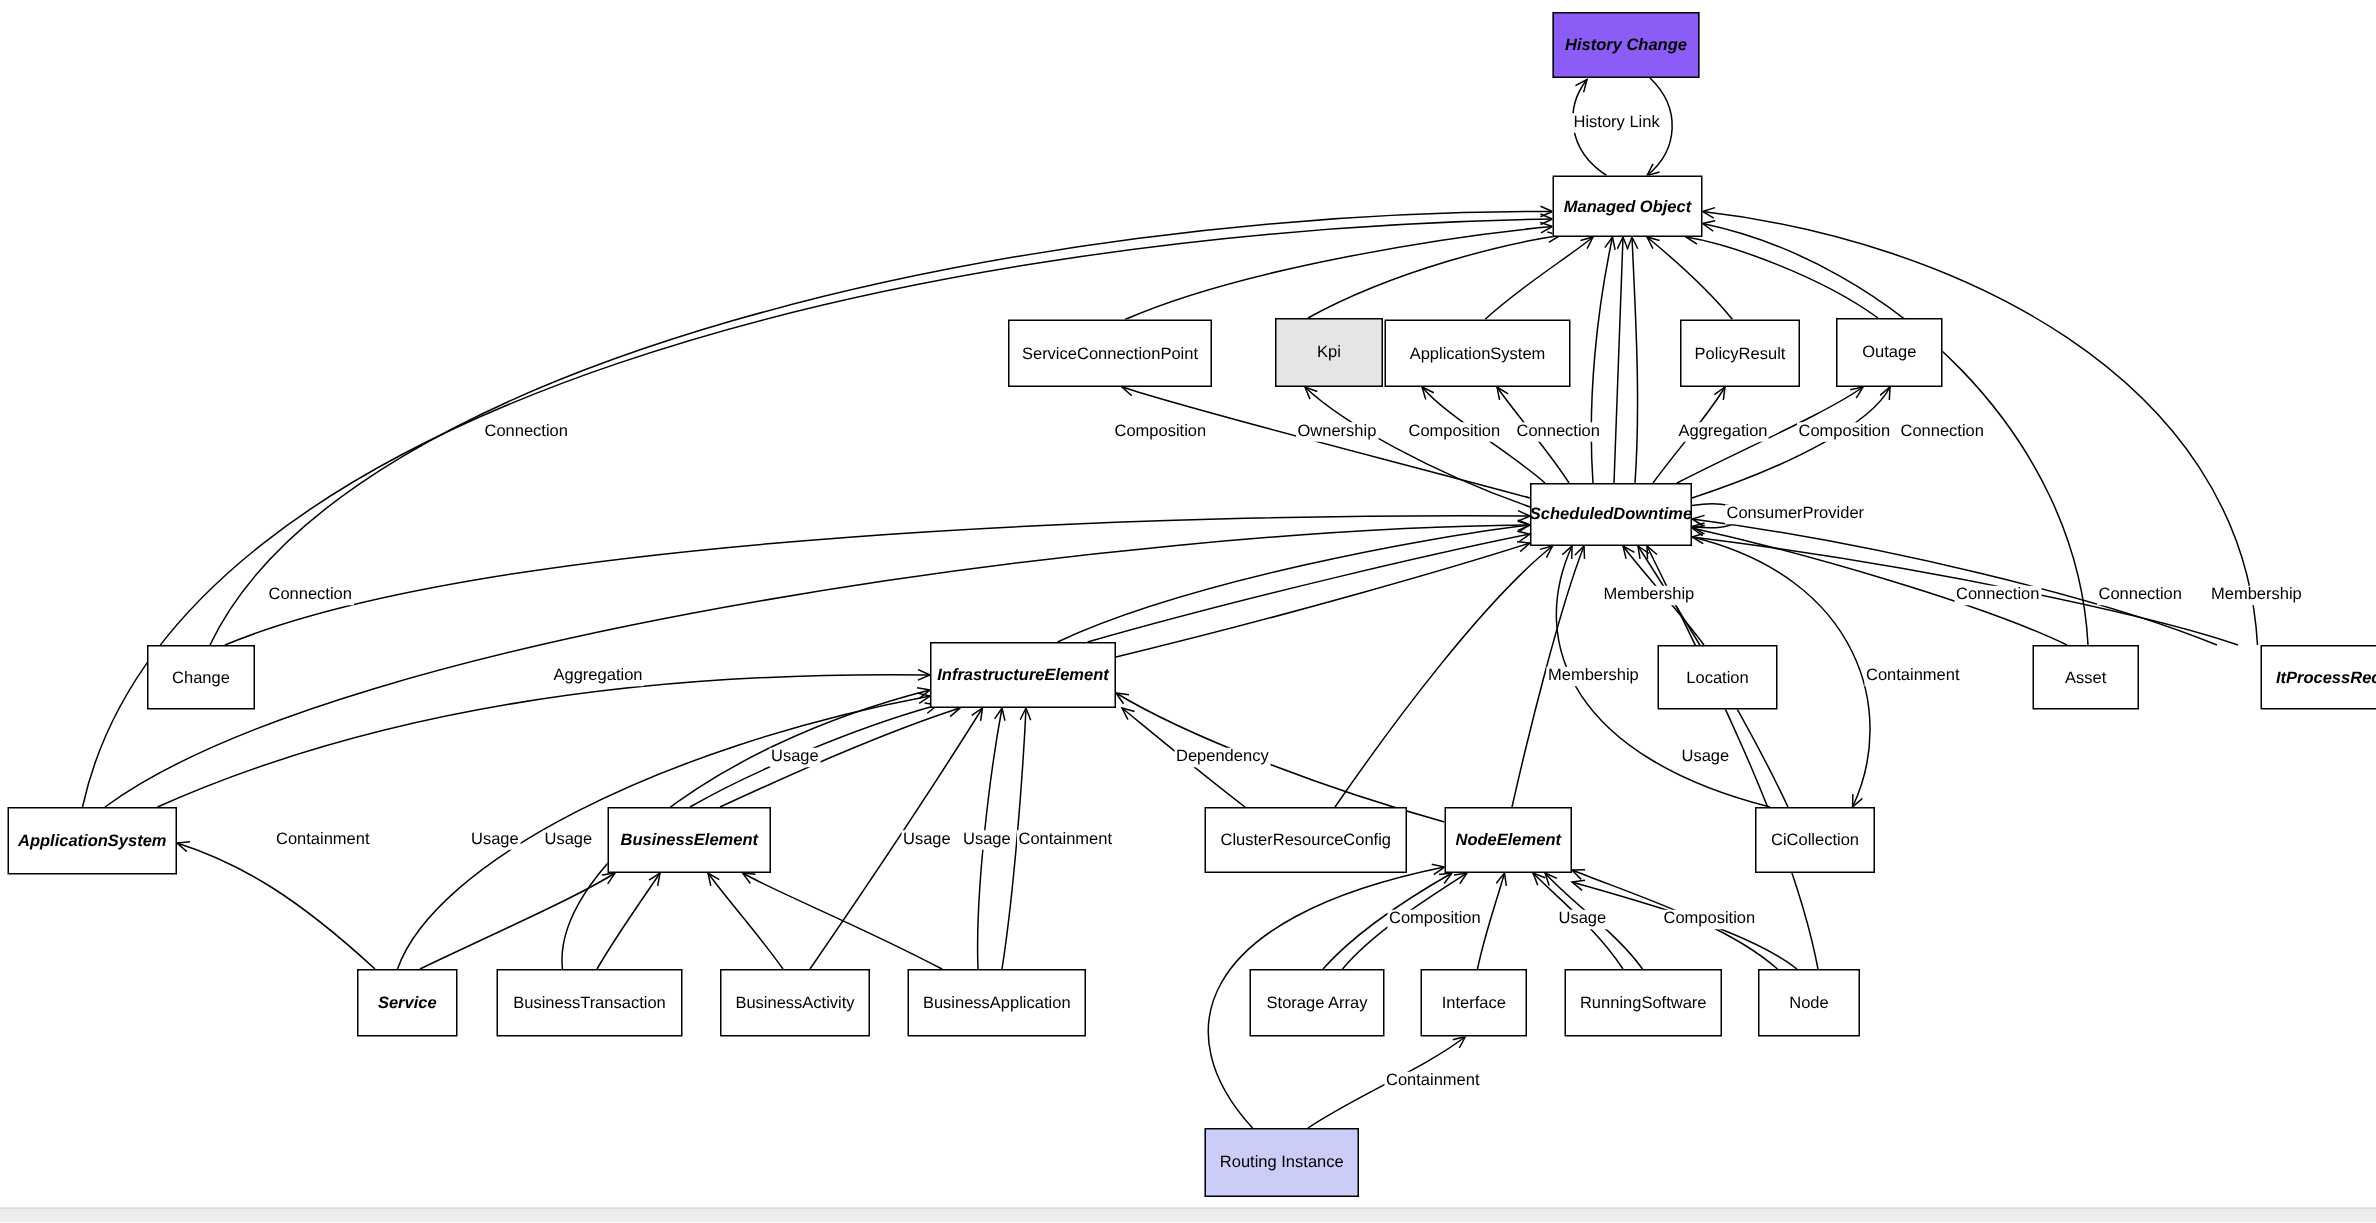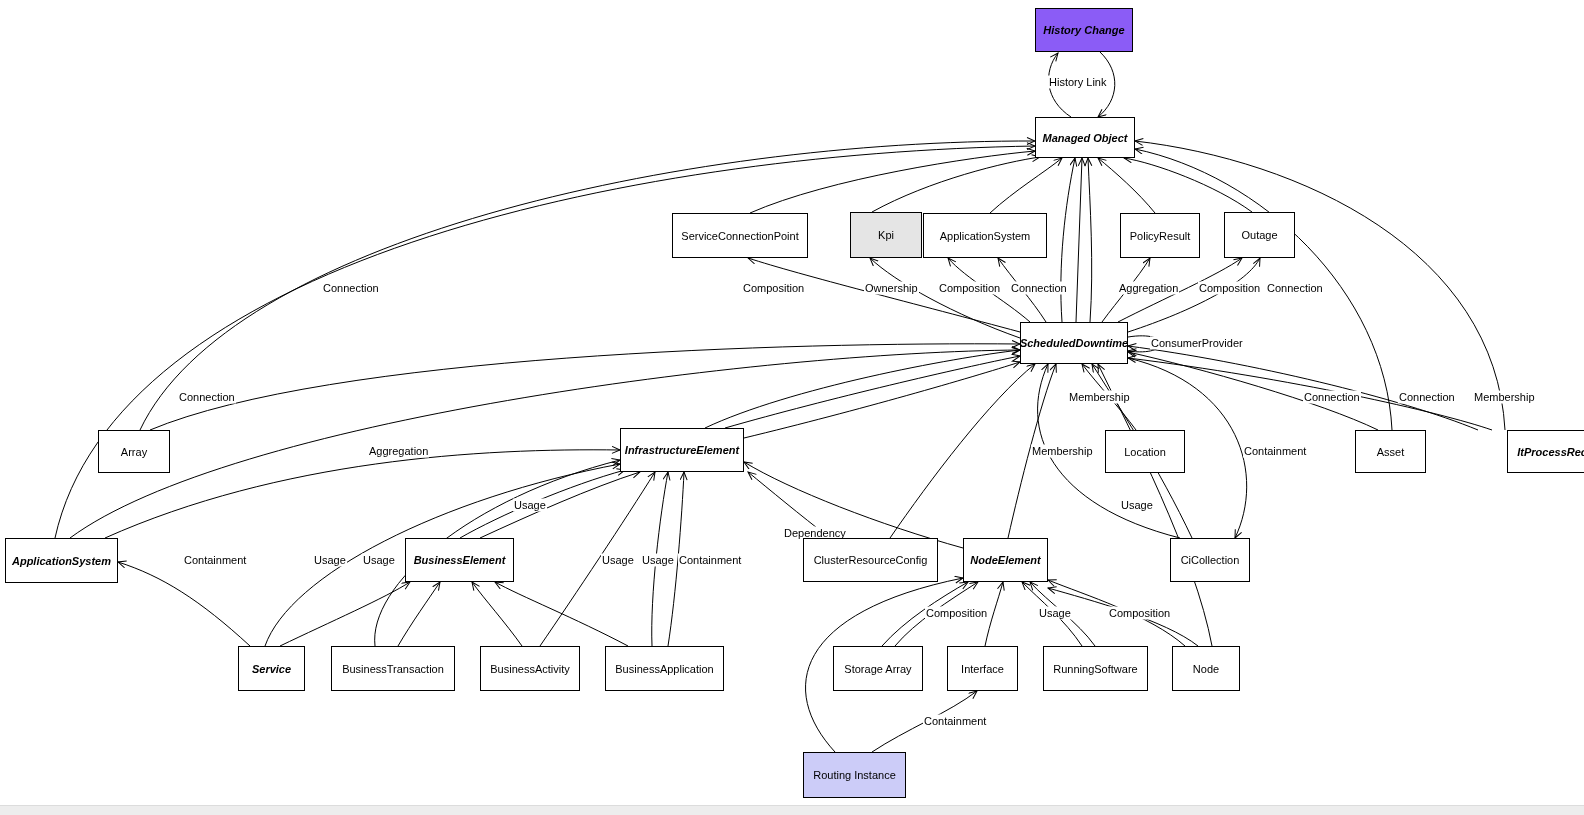--- a/index.html
+++ b/index.html
@@ -173,21 +173,21 @@
       <span class="edge-label" style="left: 1150px; top: 343px;">ConsumerProvider</span>
       <span class="edge-label" style="left: 178px; top: 397px;">Connection</span>
       <span class="edge-label" style="left: 1068px; top: 397px;">Membership</span>
       <span class="edge-label" style="left: 1303px; top: 397px;">Connection</span>
       <span class="edge-label" style="left: 1398px; top: 397px;">Connection</span>
       <span class="edge-label" style="left: 1473px; top: 397px;">Membership</span>
       <span class="edge-label" style="left: 368px; top: 451px;">Aggregation</span>
       <span class="edge-label" style="left: 1031px; top: 451px;">Membership</span>
       <span class="edge-label" style="left: 1243px; top: 451px;">Containment</span>
       <span class="edge-label" style="left: 513px; top: 505px;">Usage</span>
-      <span class="edge-label" style="left: 783px; top: 505px; margin-top: 28px;">Dependency</span>
+      <span class="edge-label" style="left: 783px; top: 505px;">Dependency</span>
       <span class="edge-label" style="left: 1120px; top: 505px;">Usage</span>
       <span class="edge-label" style="left: 183px; top: 560px;">Containment</span>
       <span class="edge-label" style="left: 313px; top: 560px;">Usage</span>
       <span class="edge-label" style="left: 362px; top: 560px;">Usage</span>
       <span class="edge-label" style="left: 601px; top: 560px;">Usage</span>
       <span class="edge-label" style="left: 641px; top: 560px;">Usage</span>
       <span class="edge-label" style="left: 678px; top: 560px;">Containment</span>
       <span class="edge-label" style="left: 925px; top: 613px;">Composition</span>
       <span class="edge-label" style="left: 1038px; top: 613px;">Usage</span>
       <span class="edge-label" style="left: 1108px; top: 613px;">Composition</span>
@@ -214,21 +214,21 @@
       <div class="node" style="left: 1120px; top: 213px; width: 80px; height: 45px; background: rgb(255, 255, 255);">
         <span class="node-label">PolicyResult</span>
       </div>
       <div class="node" style="left: 1224px; top: 212px; width: 71px; height: 46px; background: rgb(255, 255, 255);">
         <span class="node-label">Outage</span>
       </div>
       <div class="node italic" style="left: 1020px; top: 322px; width: 108px; height: 42px; background: rgb(255, 255, 255);">
         <span class="node-label">ScheduledDowntime</span>
       </div>
       <div class="node" style="left: 98px; top: 430px; width: 72px; height: 43px; background: rgb(255, 255, 255);">
-        <span class="node-label">Array</span>
+        <span class="node-label">Change</span>
       </div>
       <div class="node italic" style="left: 5px; top: 538px; width: 113px; height: 45px; background: rgb(255, 255, 255);">
         <span class="node-label">ApplicationSystem</span>
       </div>
       <div class="node italic" style="left: 620px; top: 428px; width: 124px; height: 44px; background: rgb(255, 255, 255);">
         <span class="node-label">InfrastructureElement</span>
       </div>
       <div class="node italic" style="left: 405px; top: 538px; width: 109px; height: 44px; background: rgb(255, 255, 255);">
         <span class="node-label">BusinessElement</span>
       </div>

